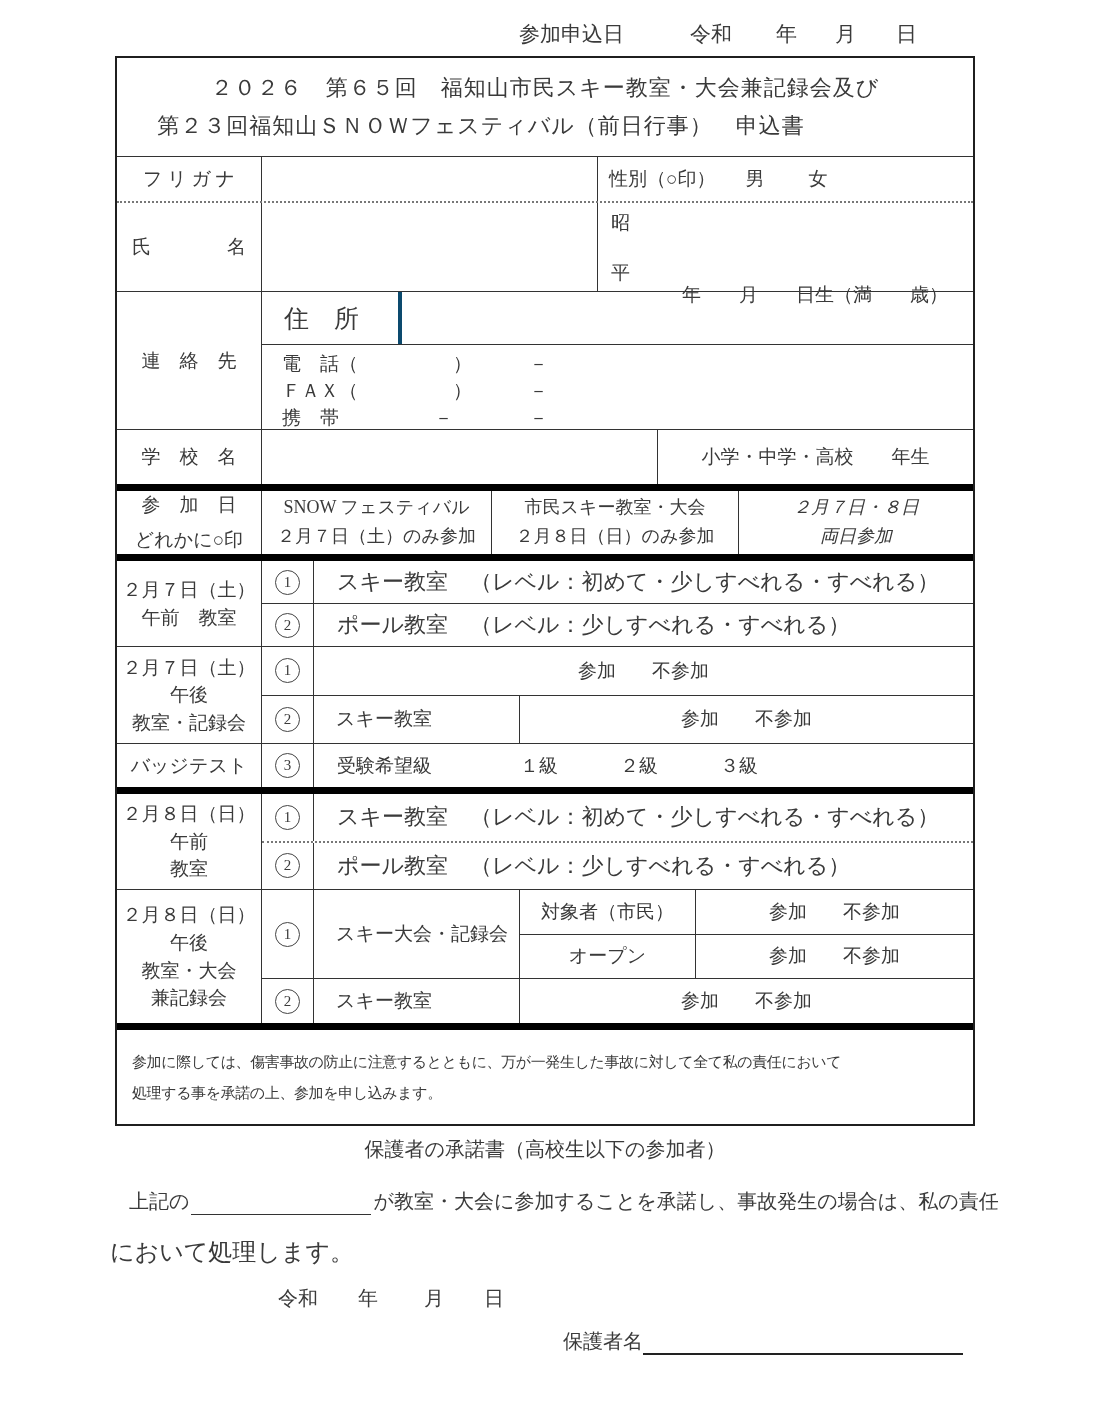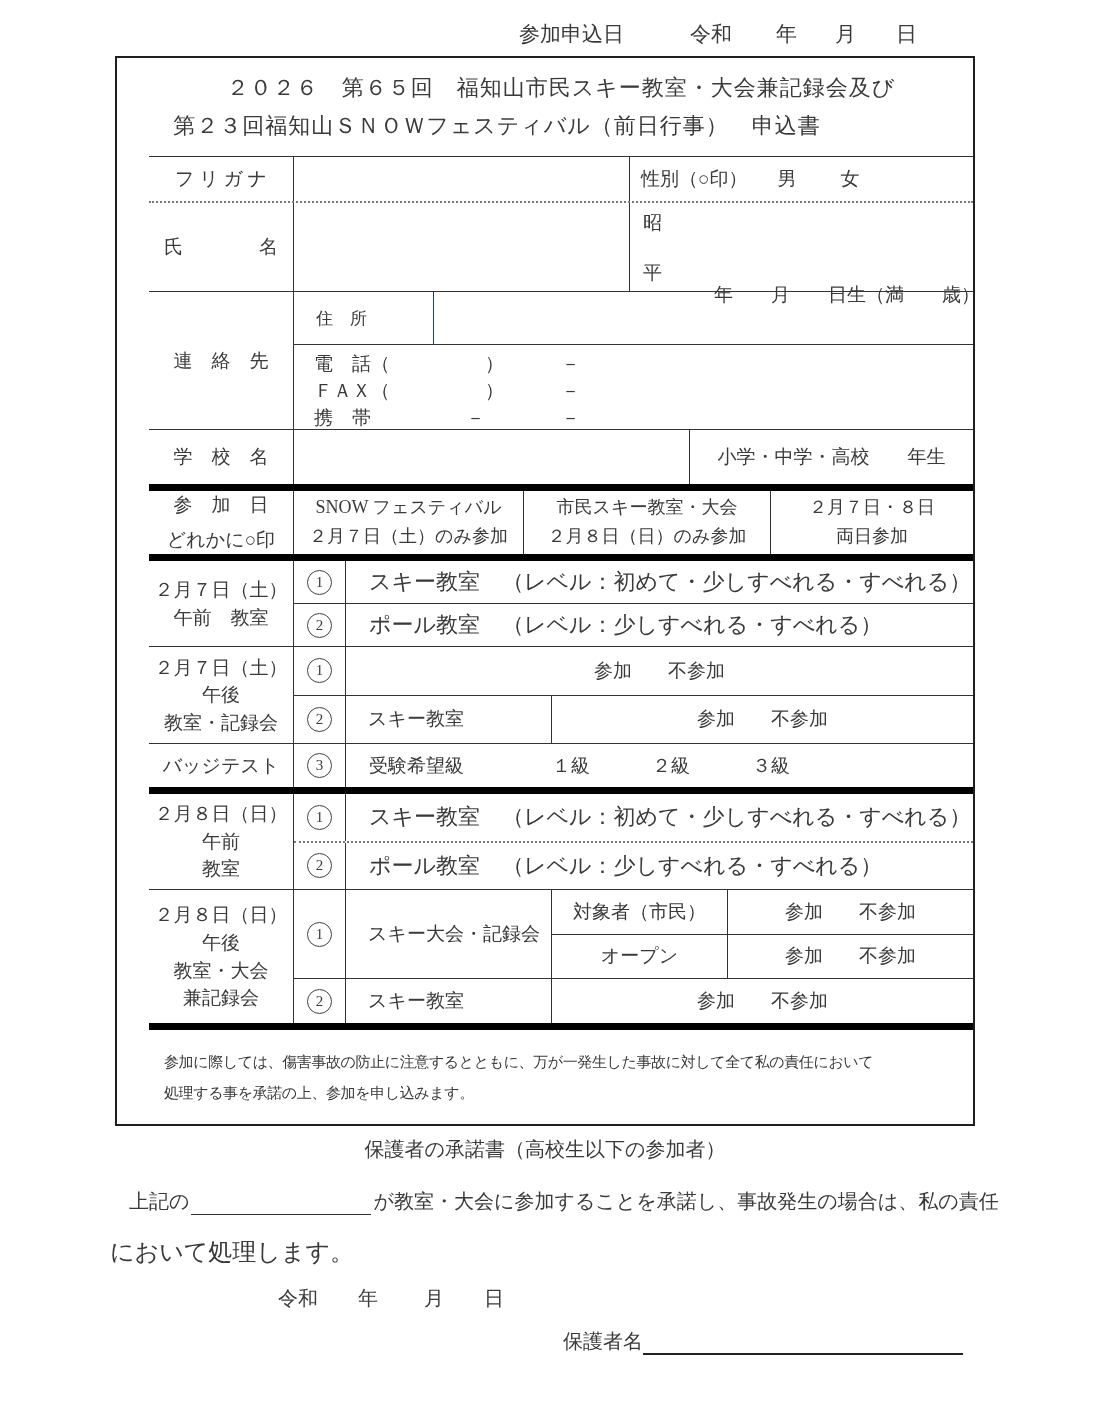--- a/index.html
+++ b/index.html
@@ -12,21 +12,21 @@
   
   .apply-date { position:absolute; top:20px; left:519px; font-size:21px; white-space:nowrap; }
   .apply-date .gap-a { margin-left:66px; }
   .apply-date .gap-b { margin-left:44px; }
   .apply-date .gap-c { margin-left:38px; }
   .apply-date .gap-d { margin-left:40px; }
 
   
   .form-table {
     position:absolute; left:115px; top:56px; width:860px; height:1070px;
-    border:2px solid #1f1f1f; display:flex; flex-direction:column; background:#fff;padding-left:32px;
+    border:2px solid #1f1f1f; display:flex; flex-direction:column; background:#fff;
   }
   .r { display:flex; border-top:1px solid #333; flex:none; }
   .r.no-bt { border-top:none; }
   .bar { height:7px; background:#000; flex:none; }
 
   .title-block { height:98px; flex:none; display:flex; flex-direction:column; justify-content:space-evenly; padding:6px 0; }
   .title-block .t1 { text-align:center; font-size:22px; letter-spacing:1px; }
   .title-block .t2 { text-align:center; font-size:22px; letter-spacing:1px; padding-right:128px; }
 
   .lbl-col {
@@ -53,34 +53,34 @@
   .gender-cell .m { margin-left:30px; }
   .gender-cell .f { margin-left:44px; }
 
   .birth-cell { flex:1; position:relative; font-size:19px; }
   .birth-cell .showa { position:absolute; left:13px; top:7px; }
   .birth-cell .heisei { position:absolute; left:13px; bottom:5px; }
   .birth-cell .bline { position:absolute; left:84px; top:50%; transform:translateY(-50%); white-space:nowrap;margin-top:48px; }
 
   .contact-right { flex:1; display:flex; flex-direction:column; }
   .addr-row { height:53px; flex:none; display:flex; border-bottom:1px solid #333; }
-  .addr-label { width:140px; flex:none; border-right:1px solid #0c4a6e; display:flex; align-items:center; padding-left:22px; font-size:17px; }
+  .addr-label { width:140px; flex:none; border-right:4px solid #0c4a6e; display:flex; align-items:center; padding-left:22px; font-size:25px; }
   .addr-input { flex:1; }
   .phone-block { flex:1; padding:5px 0 0 20px; font-size:19px; line-height:27px; white-space:nowrap; }
 
   .school-mid { width:396px; flex:none; border-right:1px solid #333; }
   .school-grade { flex:1; display:flex; align-items:center; justify-content:center; font-size:19px; }
 
   .opt-cell {
     display:flex; flex-direction:column; align-items:center; justify-content:center;
     gap:7px; font-size:18px; line-height:1.2; text-align:center; border-right:1px solid #333;
   }
   .opt-w1 { width:230px; flex:none;text-align:center; }
   .opt-w2 { width:247px; flex:none; }
-  .opt-w3 { flex:1; border-right:none; }
+  .opt-w3 { flex:1; border-right:none;font-style:italic; }
   .sanka-lbl { gap:7px; }
 
   .sec-right { flex:1; display:flex; flex-direction:column; }
   .sec-row { display:flex; flex:1; }
   .sec-row + .sec-row { border-top:1px solid #333; }
   .sun-am .sec-row + .sec-row { border-top:2px dotted #777; }
   .num-col { width:52px; flex:none; border-right:1px solid #333; display:flex; align-items:center; justify-content:center; }
   .circle {
     width:25px; height:25px; border:1px solid #444; border-radius:50%;
     display:flex; align-items:center; justify-content:center; font-size:15px; line-height:1;

